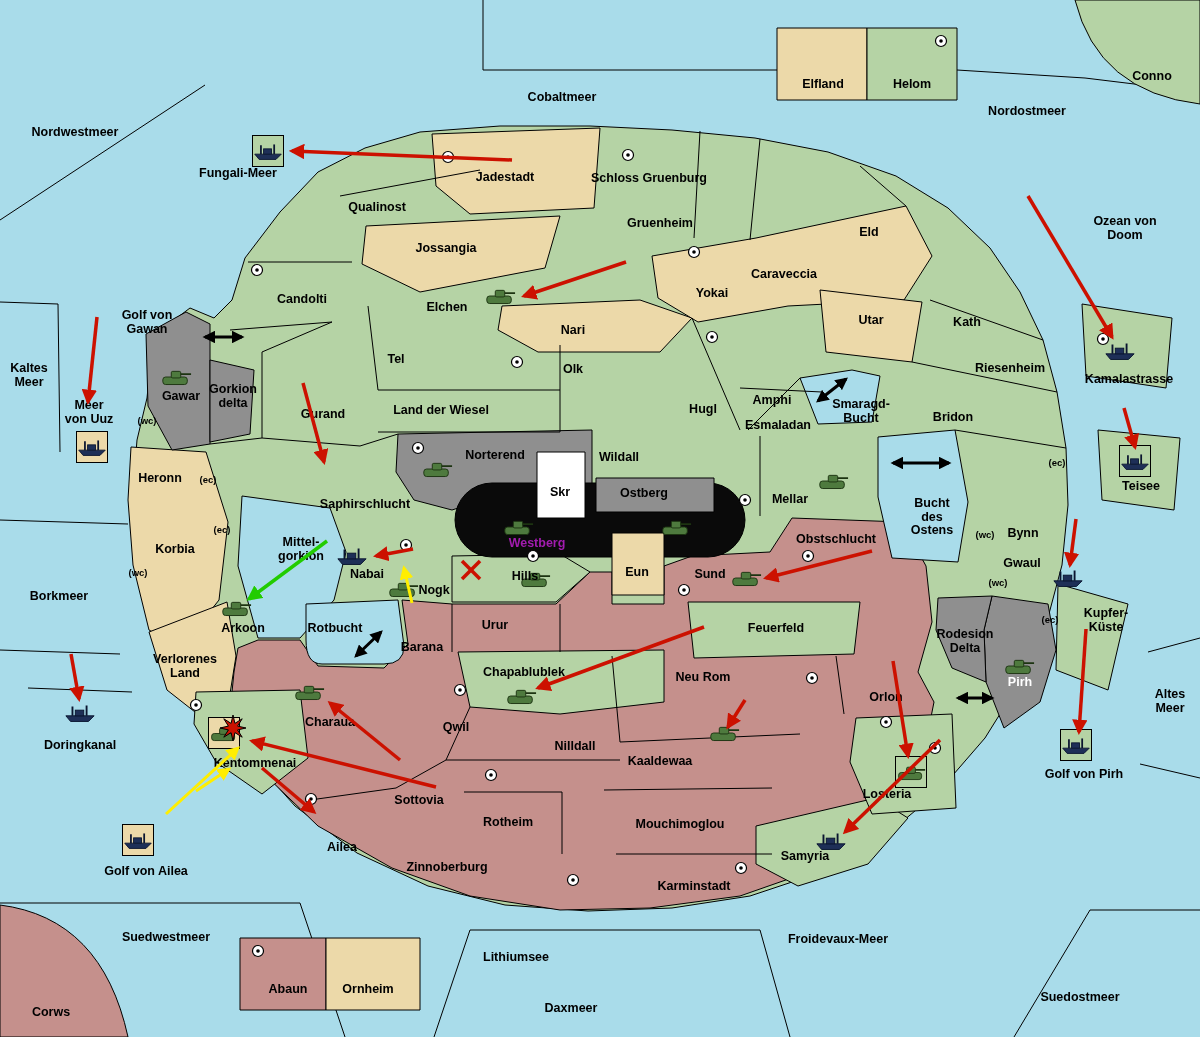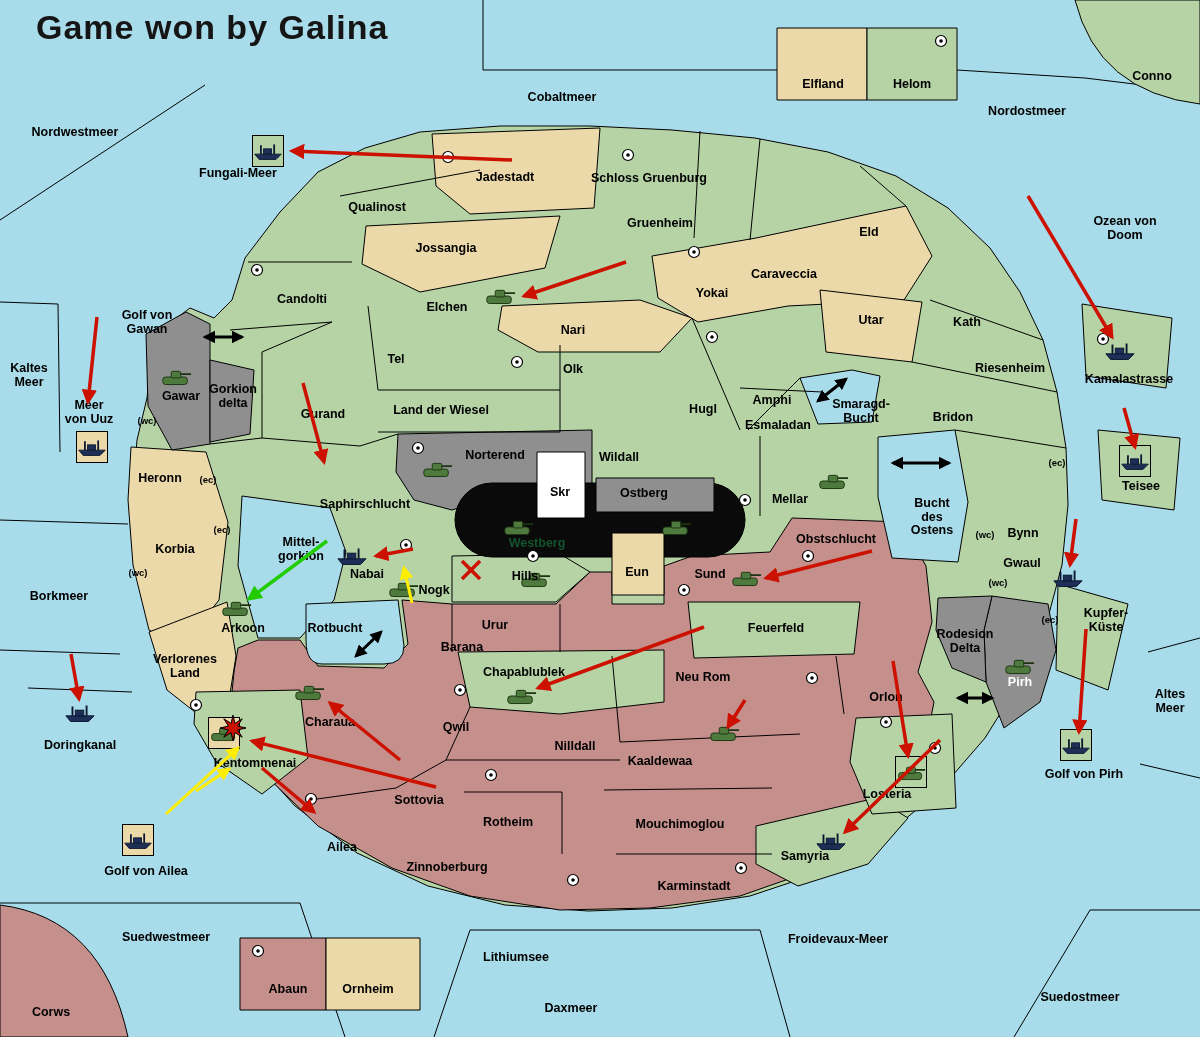--- a/index.html
+++ b/index.html
@@ -22,21 +22,20 @@
   .unit.box-tan{background:var(--tan);border:1px solid #000;width:30px;height:30px;}
   .unit.box-green{background:var(--green);border:1px solid #000;width:30px;height:30px;}
   polygon,path.region,rect.region{stroke:#000;stroke-width:1;stroke-linejoin:round;}
   .sline,.bline{stroke:#000;stroke-width:1;fill:none;}
 </style>
 </head>
 <body>
 
 <div class="stage">
 
-  <div class="map-title">Game won by Galina</div>
 
   <svg id="map" class="layer" width="1200" height="1037" viewBox="0 0 1200 1037">
 
     <g>
       <path class="sline" d="M205,85 L0,220"></path>
       <path class="sline" d="M483,0 L483,70 L777,70"></path>
       <path class="sline" d="M957,70 L1085,78 L1200,92"></path>
       <path class="sline" d="M0,302 L58,304 L60,452"></path>
       <path class="sline" d="M0,520 L128,524"></path>
       <path class="sline" d="M0,650 L120,654"></path>
@@ -256,31 +255,31 @@
       <div class="lbl" style="left: 560px; top: 493px;">Skr</div>
       <div class="lbl" style="left: 644px; top: 494px;">Ostberg</div>
       <div class="lbl" style="left: 790px; top: 500px;">Mellar</div>
       <div class="lbl" style="left: 932px; top: 517px;">Bucht
 des
 Ostens</div>
       <div class="lbl" style="left: 1023px; top: 534px;">Bynn</div>
       <div class="lbl" style="left: 175px; top: 550px;">Korbia</div>
       <div class="lbl" style="left: 277px; top: 549px; margin-left: 24px;">Mittel-
 gorkion</div>
-      <div class="lbl" style="left: 537px; top: 544px; color: #14532d;">Westberg</div>
+      <div class="lbl" style="left: 537px; top: 544px; color: #a21caf;">Westberg</div>
       <div class="lbl" style="left: 836px; top: 540px;">Obstschlucht</div>
       <div class="lbl" style="left: 1022px; top: 564px;">Gwaul</div>
       <div class="lbl" style="left: 367px; top: 575px;">Nabai</div>
       <div class="lbl" style="left: 493px; top: 577px; margin-left: 32px;">Hills</div>
       <div class="lbl" style="left: 637px; top: 573px;">Eun</div>
       <div class="lbl" style="left: 710px; top: 575px;">Sund</div>
       <div class="lbl" style="left: 434px; top: 591px;">Nogk</div>
       <div class="lbl" style="left: 243px; top: 629px;">Arkoon</div>
       <div class="lbl" style="left: 335px; top: 629px;">Rotbucht</div>
-      <div class="lbl" style="left: 452px; top: 648px; padding-left: 20px;">Barana</div>
+      <div class="lbl" style="left: 412px; top: 648px; padding-left: 20px;">Barana</div>
       <div class="lbl" style="left: 495px; top: 626px;">Urur</div>
       <div class="lbl" style="left: 776px; top: 629px;">Feuerfeld</div>
       <div class="lbl" style="left: 965px; top: 641px;">Rodesion
 Delta</div>
       <div class="lbl" style="left: 185px; top: 666px;">Verlorenes
 Land</div>
       <div class="lbl" style="left: 524px; top: 673px;">Chapablublek</div>
       <div class="lbl" style="left: 703px; top: 678px;">Neu Rom</div>
       <div class="lbl" style="left: 1020px; top: 683px; color: rgb(255, 255, 255);">Pirh</div>
       <div class="lbl" style="left: 886px; top: 698px;">Orlon</div>

